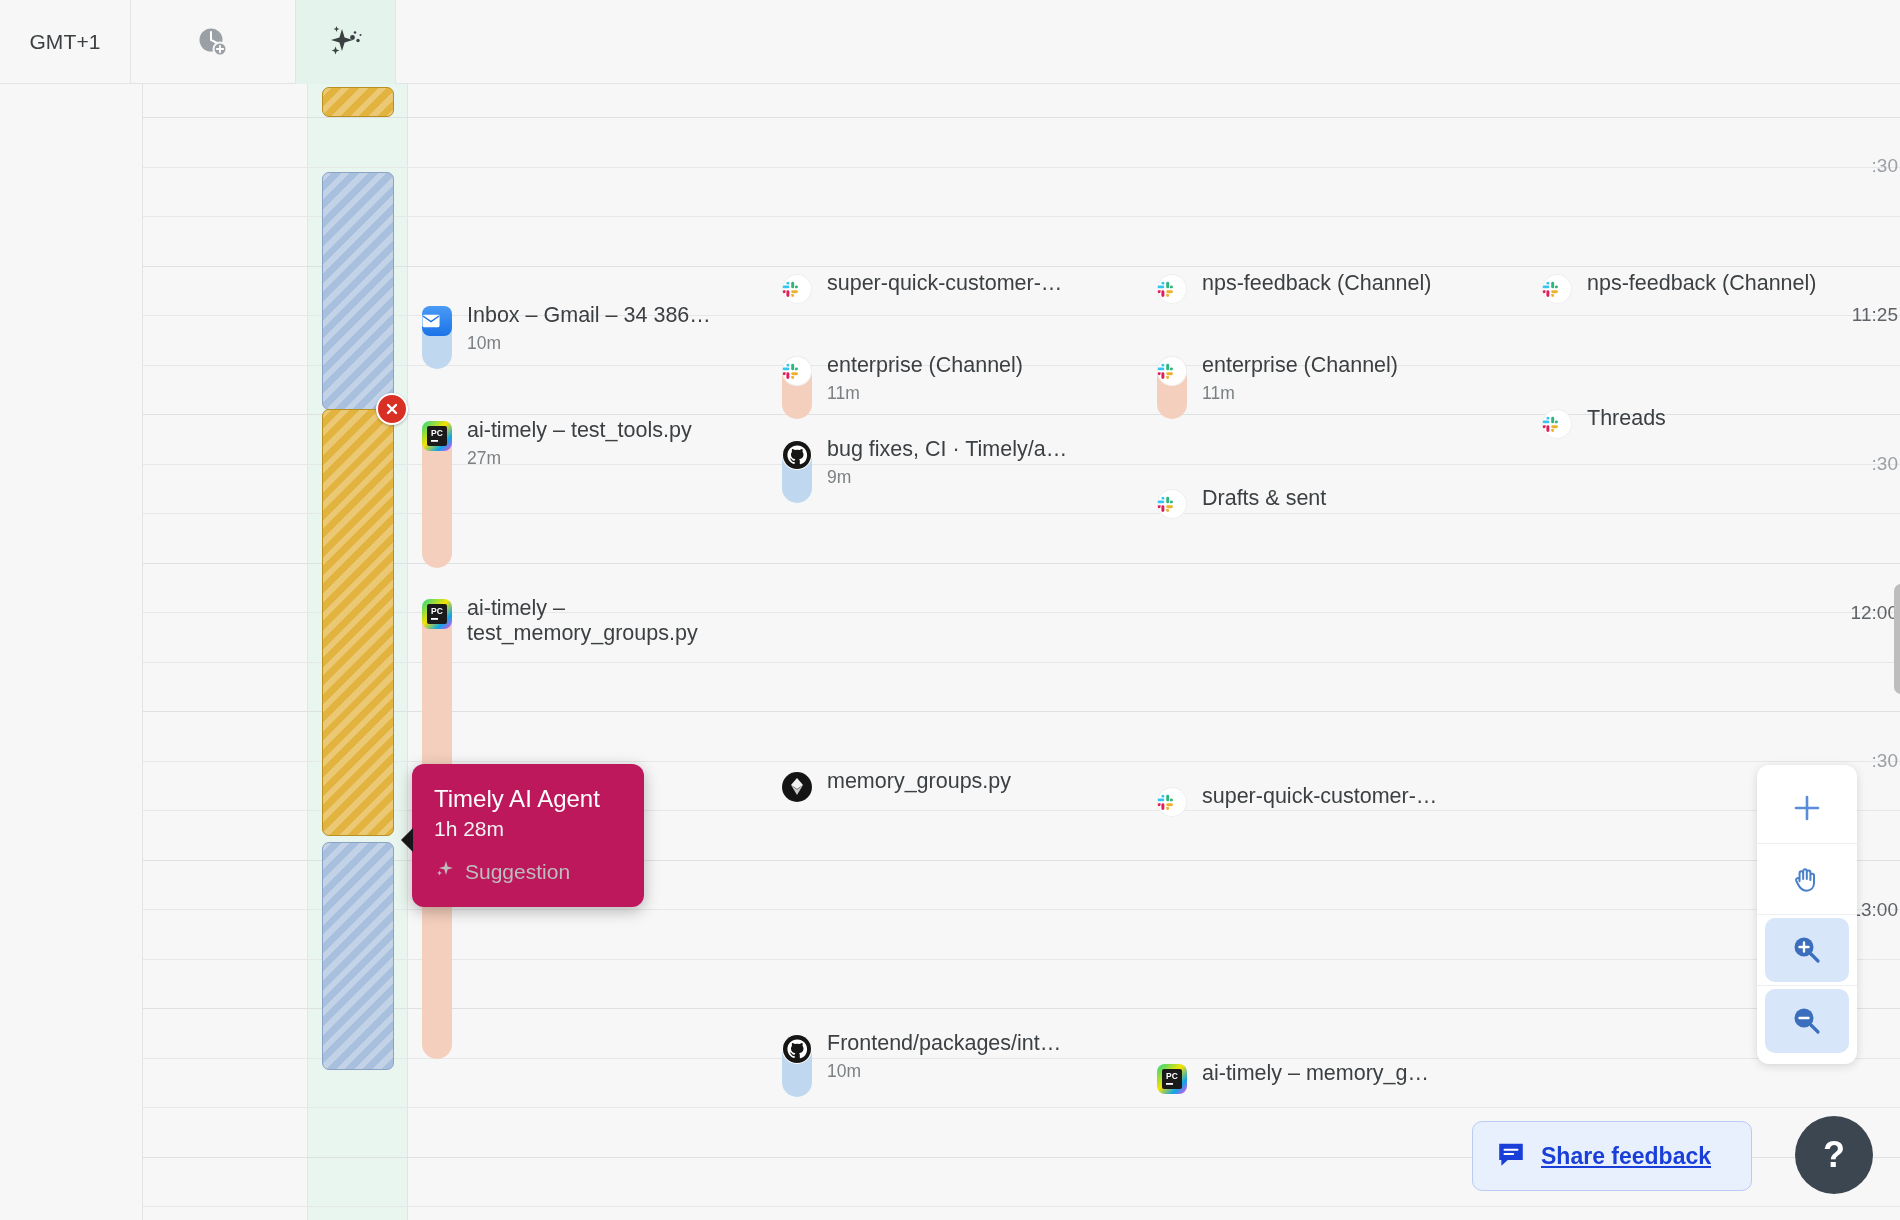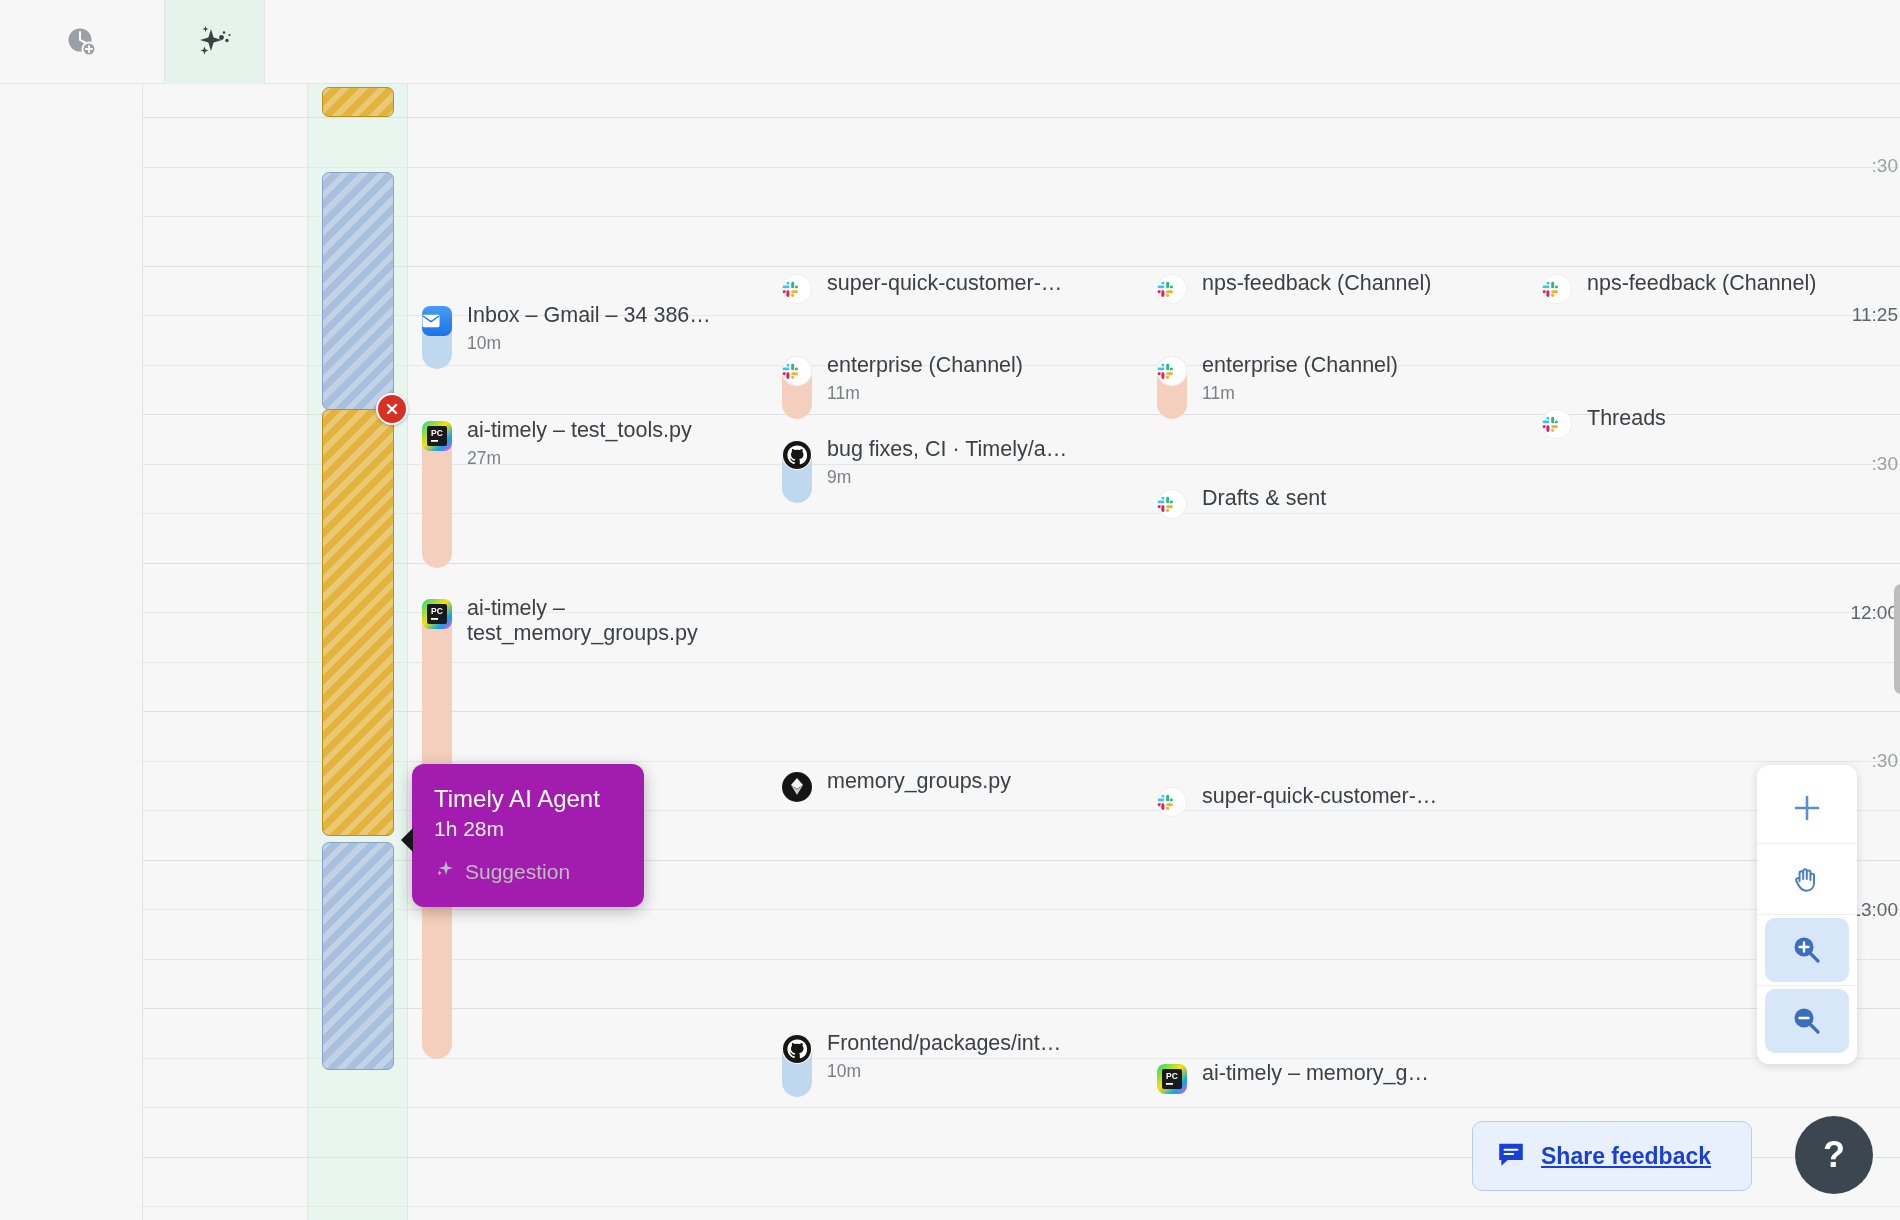--- a/index.html
+++ b/index.html
@@ -75,21 +75,21 @@
   .ev-dur { position:absolute; left:45px; font-size:17.5px; color:#7b8084; }
 
   
   .ic-slack { background:#fff; box-shadow:0 0 0 1px #eceded inset; }
   .ic-gmail { background:linear-gradient(#4a9bf5,#1a73e8); border-radius:8px; }
   .ic-pycharm { background:linear-gradient(135deg,#21d789 0%,#f6e200 45%,#0ea5e9 75%,#ff45ed 100%); border-radius:8px; }
   .ic-github { background:#fff; }
   .ic-dark { background:#1b1b1b; }
 
   
-  .tip { position:absolute; background:#a21caf; border-radius:12px; padding:20px 24px 22px 22px;
+  .tip { position:absolute; background:#be185d; border-radius:12px; padding:20px 24px 22px 22px;
          box-shadow:0 4px 16px rgba(0,0,0,.28); width:232px; }
   .tip-title { color:#fff; font-size:24px; line-height:30px; }
   .tip-dur { color:#f1f1f1; font-size:21px; margin-top:3px; }
   .tip-tag { color:#bdbdbd; font-size:21px; margin-top:17px; display:flex; align-items:center; gap:9px; }
   .tip-arrow { position:absolute; left:-11px; top:64px; width:0; height:0;
                border-top:12px solid transparent; border-bottom:12px solid transparent;
                border-right:12px solid #161616; }
 
   
   .zoomctl { position:absolute; right:43px; top:765px; width:100px;
@@ -112,20 +112,21 @@
   
   .vscroll { position:absolute; right:4px; top:500px; width:14px; height:110px;
              background:#bdbdbd; border-radius:7px; }
 </style>
 </head>
 <body>
 
 <div id="app">
 
   <div class="header">
+    <div class="hdr-tz">GMT+1</div>
 
     <div class="hdr-clock">
       <svg width="34" height="34" viewBox="0 0 34 34">
         <circle cx="15" cy="15" r="11.5" fill="#9aa0a6"></circle>
         <path d="M15 7 L15 15 L21 18" stroke="#fff" stroke-width="2" fill="none" stroke-linecap="round"></path>
         <circle cx="24" cy="24" r="6.5" fill="#9aa0a6" stroke="#f7f7f7" stroke-width="2"></circle>
         <path d="M24 20.8v6.4M20.8 24h6.4" stroke="#fff" stroke-width="1.8" stroke-linecap="round"></path>
       </svg>
     </div>
 

